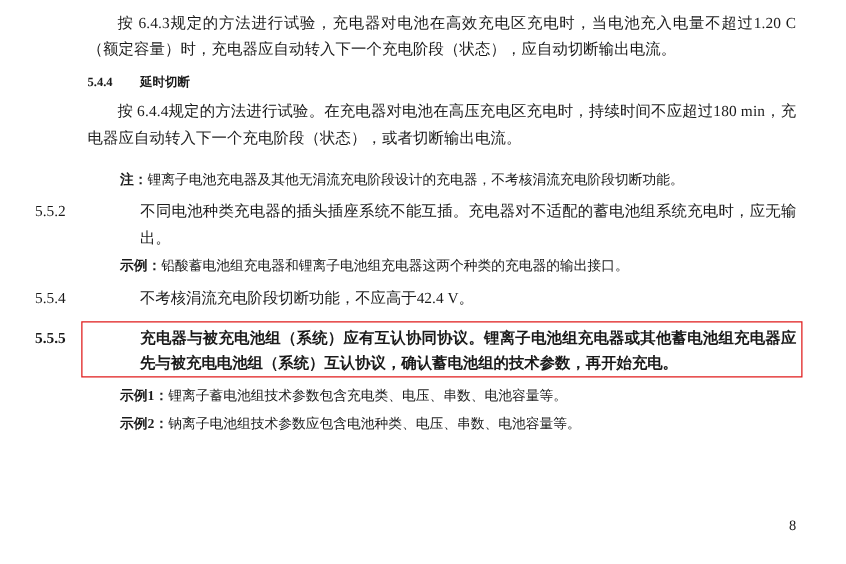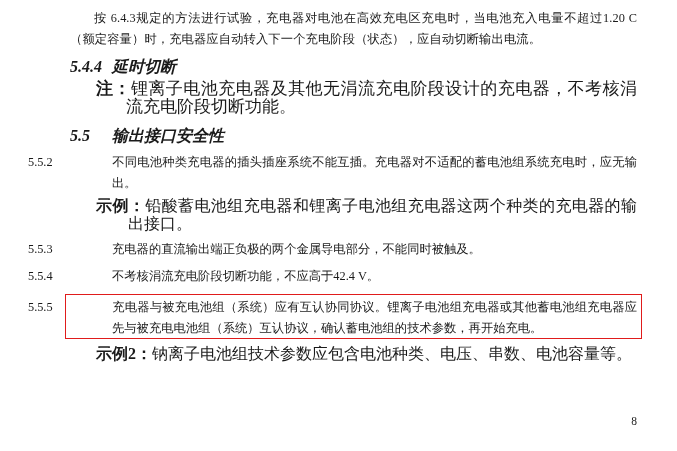--- a/index.html
+++ b/index.html
@@ -25,25 +25,24 @@
     font-size: 12.3px;
     line-height: 20.5px;
     text-align: justify;
     margin: 0 0 1px 0;
     letter-spacing: 0.1px;
   }
   .indent {
     text-indent: 24px;
   }
   .heading {
-    font-size: 16px;
+    font-size: 10px;
     line-height: 21px;
     font-weight: bold;
     margin: 7px 0 2px 0;
-    font-style: italic;
   }
   .heading .num {
     display: inline-block;
     min-width: 42px;
     font-weight: bold;
   }
   .clause {
     font-size: 12.3px;
     line-height: 20.5px;
     text-align: justify;
@@ -51,45 +50,46 @@
   }
   .clause .num {
     display: inline-block;
     min-width: 42px;
   }
   .hang {
     padding-left: 42px;
     text-indent: -42px;
   }
   .note {
-    font-size: 17px;
+    font-size: 11px;
     line-height: 18px;
-    margin: 3px 0 1px 0;
+    margin: 15px 0 1px 0;
     padding-left: 56px;
     text-indent: -30px;
     text-align: justify;
   }
   .note .lbl {
     font-weight: bold;
   }
   .example {
-    font-size: 16px;
+    font-size: 11px;
     line-height: 18px;
     margin: 4px 0 1px 0;
     padding-left: 58px;
     text-indent: -32px;
     text-align: justify;
   }
   .example .lbl {
     font-weight: bold;
   }
   .highlight-box {
     border: 1.6px solid #e01b1b;
     padding: 2px 4px 0 4px;
     margin: 8px -5px 6px -5px;
+    font-weight: bold;
   }
   .highlight-box .clause {
     margin: 0;
   }
   .section55 {
     margin-top: 9px;
   }
   .page-num {
     position: absolute;
     right: 40px;
@@ -102,53 +102,51 @@
 <body>
 
 <div id="page">
 
   <p class="para indent">按 6.4.3规定的方法进行试验，充电器对电池在高效充电区充电时，当电池充入电量不超过1.20 C（额定容量）时，充电器应自动转入下一个充电阶段（状态），应自动切断输出电流。</p>
 
   <div class="heading">
     <span class="num">5.4.4</span><span>延时切断</span>
   </div>
 
+  <p class="para indent">按 6.4.4规定的方法进行试验。在充电器对电池在高压充电区充电时，持续时间不应超过180 min，充电器应自动转入下一个充电阶段（状态），或者切断输出电流。</p>
 
 
   <p class="note">
     <span class="lbl">注：</span><span>锂离子电池充电器及其他无涓流充电阶段设计的充电器，不考核涓流充电阶段切断功能。</span>
   </p>
 
-  <div class="heading section55">
-    <span class="num">5.5</span><span>输出接口安全性</span>
-  </div>
 
 
   <p class="clause hang">
     <span class="num">5.5.2</span><span>不同电池种类充电器的插头插座系统不能互插。充电器对不适配的蓄电池组系统充电时，应无输出。</span>
   </p>
 
   <p class="example">
     <span class="lbl">示例：</span><span>铅酸蓄电池组充电器和锂离子电池组充电器这两个种类的充电器的输出接口。</span>
   </p>
 
-  <p class="clause hang">
-    <span class="num">5.5.3</span><span>充电器的直流输出端正负极的两个金属导电部分，不能同时被触及。</span>
-  </p>
 
   <p class="clause hang">
     <span class="num">5.5.4</span><span>不考核涓流充电阶段切断功能，不应高于42.4 V。</span>
   </p>
 
   <div class="highlight-box">
     <p class="clause hang">
       <span class="num">5.5.5</span><span>充电器与被充电池组（系统）应有互认协同协议。锂离子电池组充电器或其他蓄电池组充电器应先与被充电电池组（系统）互认协议，确认蓄电池组的技术参数，再开始充电。</span>
     </p>
   </div>
 
+  <p class="example">
+    <span class="lbl">示例1：</span><span>锂离子蓄电池组技术参数包含充电类、电压、串数、电池容量等。</span>
+  </p>
 
   <p class="example">
     <span class="lbl">示例2：</span><span>钠离子电池组技术参数应包含电池种类、电压、串数、电池容量等。</span>
   </p>
 
   <div class="page-num">8</div>
 
 </div>
 
 </body></html>

